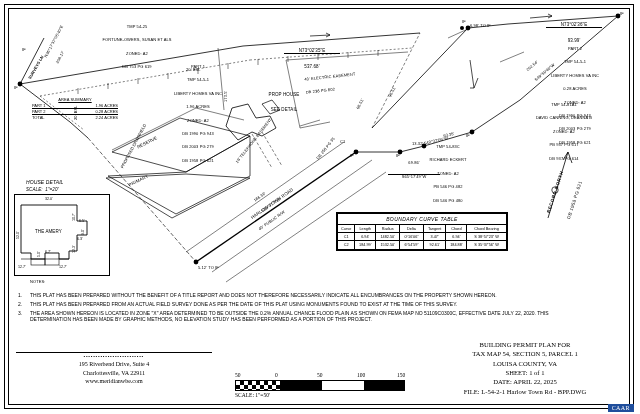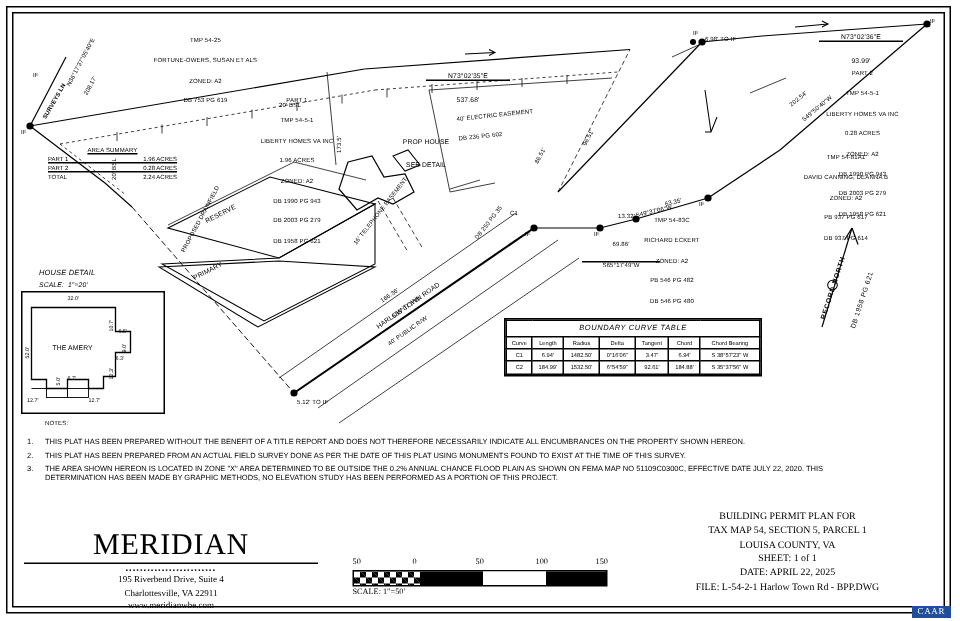--- a/index.html
+++ b/index.html
@@ -377,21 +377,20 @@
       <div class="num">2.</div>
       <div class="body">THIS PLAT HAS BEEN PREPARED FROM AN ACTUAL FIELD SURVEY DONE AS PER THE DATE OF THIS PLAT USING MONUMENTS FOUND TO EXIST AT THE TIME OF THIS SURVEY.</div>
     </div>
     <div class="row">
       <div class="num">3.</div>
       <div class="body">THE AREA SHOWN HEREON IS LOCATED IN ZONE "X" AREA DETERMINED TO BE OUTSIDE THE 0.2% ANNUAL CHANCE FLOOD PLAIN AS SHOWN ON FEMA MAP NO 51109C0300C, EFFECTIVE DATE JULY 22, 2020. THIS DETERMINATION HAS BEEN MADE BY GRAPHIC METHODS, NO ELEVATION STUDY HAS BEEN PERFORMED AS A PORTION OF THIS PROJECT.</div>
     </div>
   </div>
 
   <div id="logo">
-    <div class="name">MERIDIAN</div>
     <div class="rule"></div>
     <div class="dots">▪▪▪▪▪▪▪▪▪▪▪▪▪▪▪▪▪▪▪▪▪▪▪▪▪</div>
     <div class="addr">195 Riverbend Drive, Suite 4</div>
     <div class="addr">Charlottesville, VA 22911</div>
     <div class="addr">www.meridianwbe.com</div>
   </div>
 
   <div id="scalebar">
     <div class="labels">
       <span style="left:0;">50</span>

